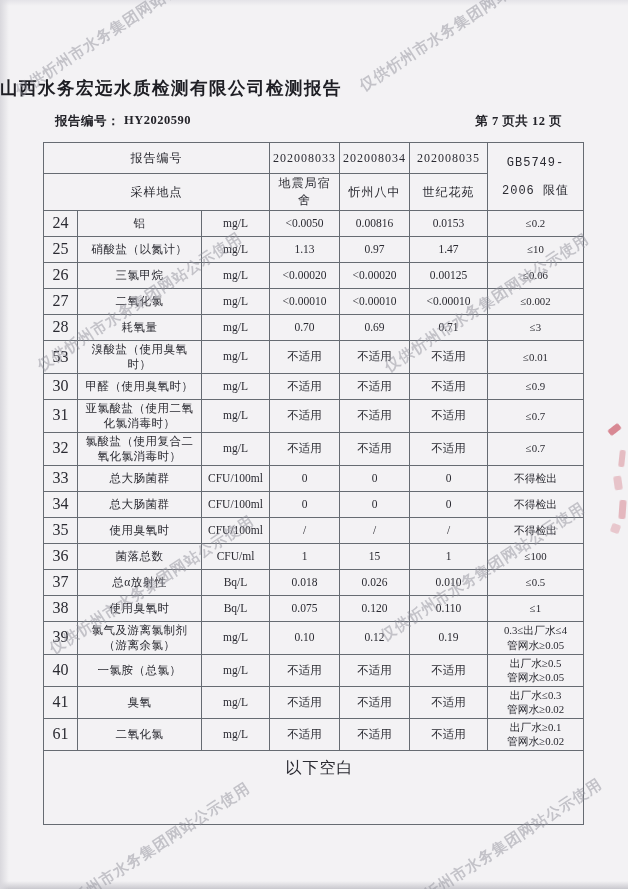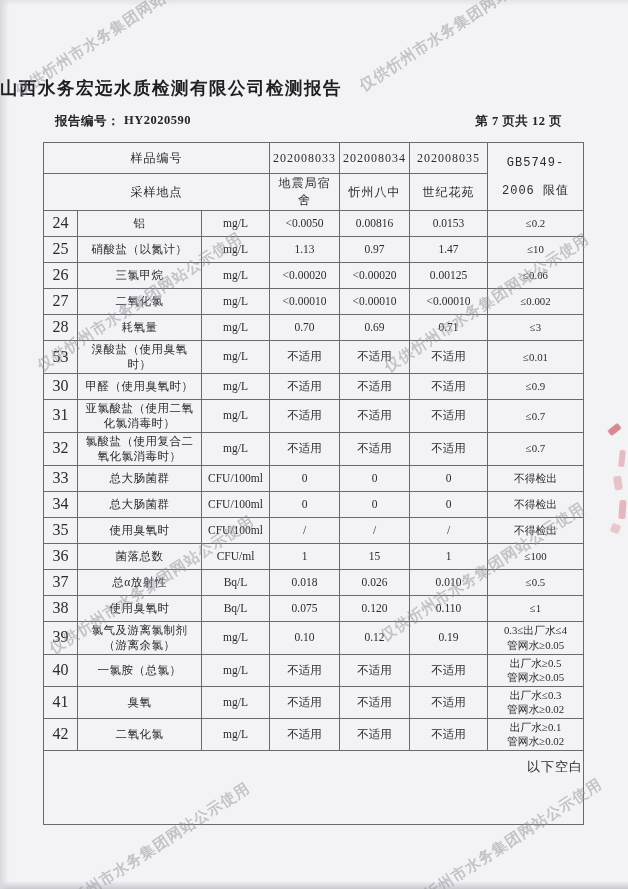--- a/index.html
+++ b/index.html
@@ -55,24 +55,24 @@
     overflow:hidden;
   }
   thead th{height:28px;font-size:12px;letter-spacing:1px;}
   tbody td{height:23px;line-height:1.3;}
   td.c-param{text-align:left;padding-left:6px;white-space:pre-line;letter-spacing:.5px;}
   td.c-limit{white-space:pre-line;font-size:10.8px;line-height:1.35;font-family:Liberation Serif, serif;}
   td.c-no{font-size:16px;}
   .limit-head span{display:block;line-height:28px;letter-spacing:1px;font-family:Liberation Mono, monospace;}
   tr.footer-row td{
     height:66px;
-    text-align:right;
+    text-align:center;
     vertical-align:top;
     padding:7px 0 0 12px;
-    font-size:13px;
+    font-size:16px;
     letter-spacing:1px;
   }
   
   .wm-layer{position:absolute;inset:0;pointer-events:none;z-index:5;}
   .wm{
     position:absolute;
     transform:translate(-50%,-50%) rotate(-33deg);
     white-space:nowrap;
     font-family:"Liberation Sans","DejaVu Sans",sans-serif;
     font-size:15px;
@@ -129,21 +129,21 @@
       <col style="width:34px">
         <col style="width:124px">
         <col style="width:68px">
       <col style="width:70px">
         <col style="width:70px">
         <col style="width:78px">
         <col style="width:96px">
     </colgroup>
     <thead>
       <tr>
-        <th colspan="3">样品编号</th>
+        <th colspan="3">报告编号</th>
         <th>202008033</th>
         <th>202008034</th>
         <th>202008035</th>
         <th rowspan="2" class="limit-head">
           <span>GB5749-</span>
           <span>2006 限值</span>
         </th>
       </tr>
       <tr>
         <th colspan="3">采样地点</th>
@@ -313,21 +313,21 @@
     <td class="c-no">41</td>
     <td class="c-param">臭氧</td>
     <td class="c-unit">mg/L</td>
     <td class="c-val">不适用</td>
     <td class="c-val">不适用</td>
     <td class="c-val">不适用</td>
     <td class="c-limit">出厂水≤0.3
 管网水≥0.02</td>
   </tr>
         <tr>
-    <td class="c-no">42</td>
+    <td class="c-no">61</td>
     <td class="c-param">二氧化氯</td>
     <td class="c-unit">mg/L</td>
     <td class="c-val">不适用</td>
     <td class="c-val">不适用</td>
     <td class="c-val">不适用</td>
     <td class="c-limit">出厂水≥0.1
 管网水≥0.02</td>
   </tr>
       </tbody>
     <tfoot>

